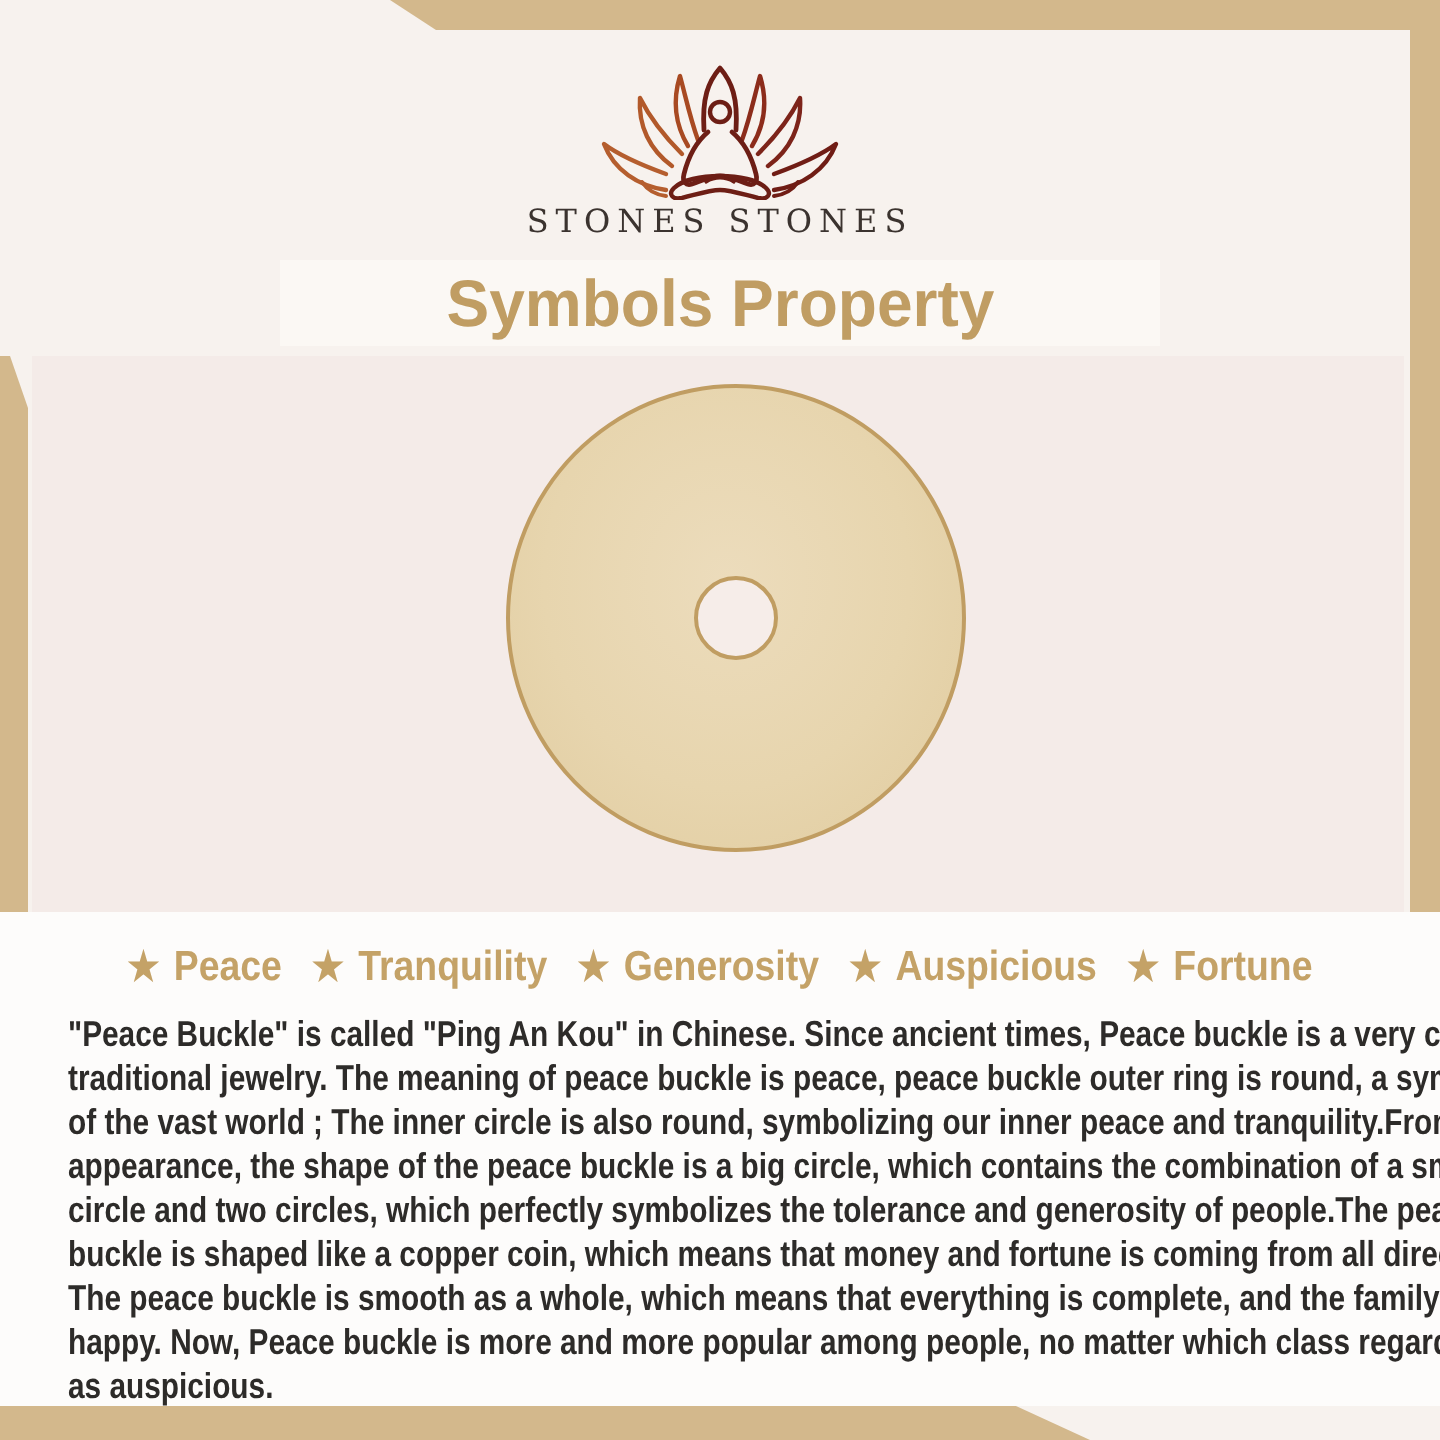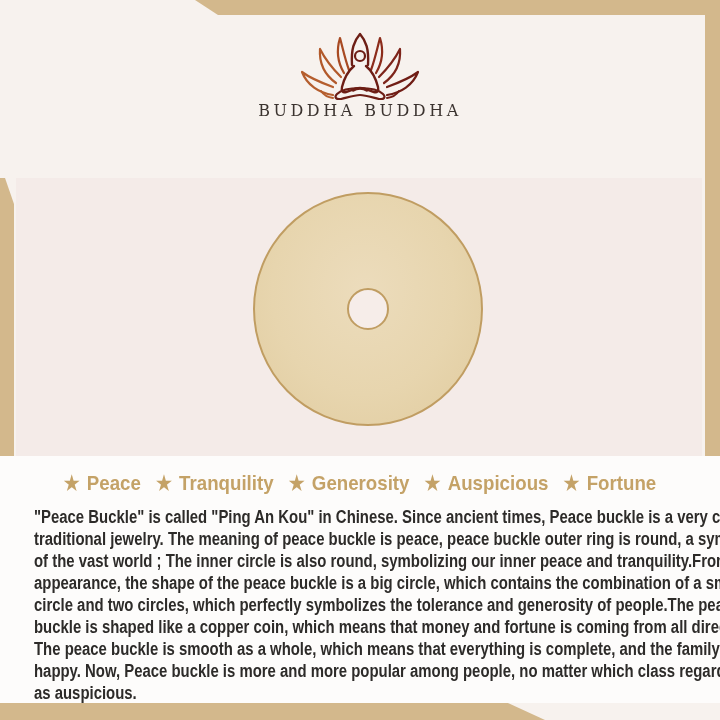--- a/index.html
+++ b/index.html
@@ -104,22 +104,25 @@
     <path d="M 92 62 C 103 58 115 53 123 47 C 118 60 106 68 92 70" stroke="#701d15" stroke-width="2.2"></path>
     <path d="M 104 66 Q 100 72 92 73" stroke="#701d15" stroke-width="2"></path>
 
     <path d="M 57 40 C 56 24 59 16 65 9 C 71 16 74 24 73 40" stroke="#6d1e15" stroke-width="2.4"></path>
     <circle cx="65" cy="31" r="5" stroke="#6d1e15" stroke-width="2.2"></circle>
     <path d="M 59 41 C 53 46 49 54 47 62 C 46 66 48 68 51 67 C 57 65 60 63 65 63 C 70 63 73 65 79 67 C 82 68 84 66 83 62 C 81 54 77 46 71 41" stroke="#6d1e15" stroke-width="2.4"></path>
     <path d="M 42 69 C 50 61 80 61 88 69 C 91 72 89 75 84 74 C 76 72 70 70 65 70 C 60 70 54 72 46 74 C 41 75 39 72 42 69 Z" stroke="#6d1e15" stroke-width="2.2"></path>
     <path d="M 58 66 q 7 -4 14 0" stroke="#6d1e15" stroke-width="1.6"></path>
   </svg>
 
-  <div class="brand-name">BUDDHA BUDDHA</div>
+  <div class="brand-name">STONES STONES</div>
 
+  <div class="title-band">
+    <div class="title">Symbols Property</div>
+  </div>
 
   <div class="panel"></div>
   <div class="disc">
     <div class="disc-hole"></div>
   </div>
 
 
   <div class="lower"></div>
 
   <div class="keywords">

